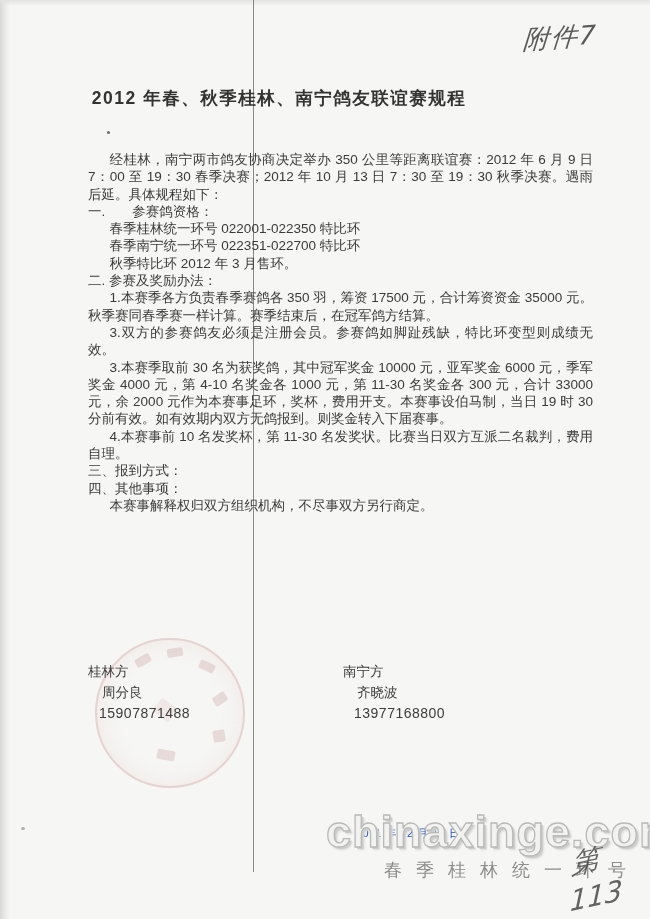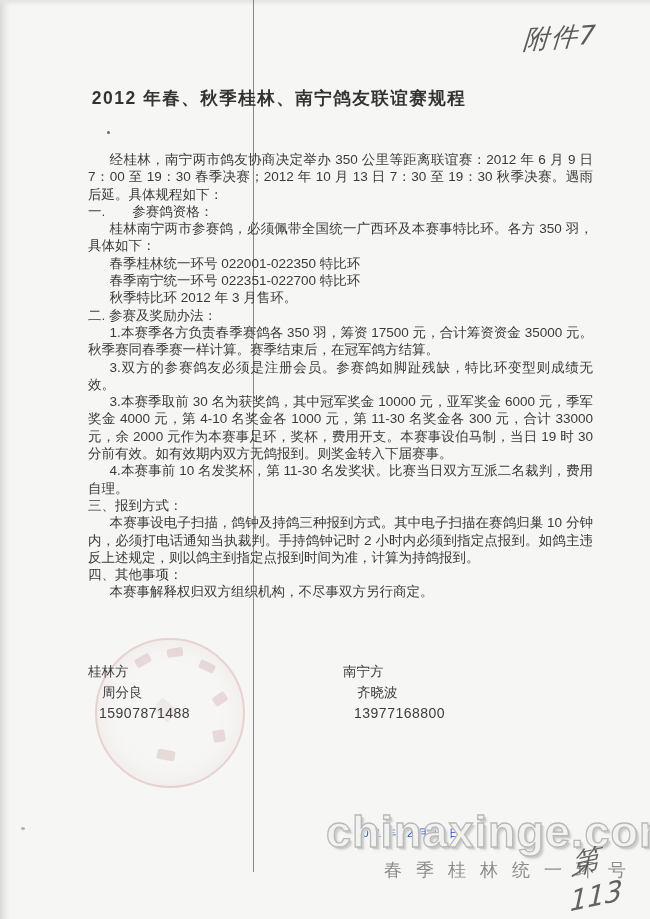--- a/index.html
+++ b/index.html
@@ -126,33 +126,31 @@
 <div class="speck speck2"></div>
 
 <div class="handwriting hw-top-right">附件7</div>
 
 <div class="doc-title">2012 年春、秋季桂林、南宁鸽友联谊赛规程</div>
 
 <div class="doc-body">
   <p>经桂林，南宁两市鸽友协商决定举办 350 公里等距离联谊赛：2012 年 6 月 9 日 7：00 至 19：30 春季决赛；2012 年 10 月 13 日 7：30 至 19：30 秋季决赛。遇雨后延。具体规程如下：</p>
 
   <p class="heading">一.　　参赛鸽资格：</p>
-  <p>桂林南宁两市参赛鸽，必须佩带全国统一广西环及本赛事特比环。各方 350 羽，具体如下：</p>
   <p>春季桂林统一环号 022001-022350 特比环</p>
   <p>春季南宁统一环号 022351-022700 特比环</p>
   <p>秋季特比环 2012 年 3 月售环。</p>
 
   <p class="heading">二. 参赛及奖励办法：</p>
   <p>1.本赛季各方负责春季赛鸽各 350 羽，筹资 17500 元，合计筹资资金 35000 元。秋季赛同春季赛一样计算。赛季结束后，在冠军鸽方结算。</p>
   <p>3.双方的参赛鸽友必须是注册会员。参赛鸽如脚趾残缺，特比环变型则成绩无效。</p>
   <p>3.本赛季取前 30 名为获奖鸽，其中冠军奖金 10000 元，亚军奖金 6000 元，季军奖金 4000 元，第 4-10 名奖金各 1000 元，第 11-30 名奖金各 300 元，合计 33000 元，余 2000 元作为本赛事足环，奖杯，费用开支。本赛事设伯马制，当日 19 时 30 分前有效。如有效期内双方无鸽报到。则奖金转入下届赛事。</p>
   <p>4.本赛事前 10 名发奖杯，第 11-30 名发奖状。比赛当日双方互派二名裁判，费用自理。</p>
 
   <p class="heading">三、报到方式：</p>
-  <p>本赛事设电子扫描，鸽钟及持鸽三种报到方式。其中电子扫描在赛鸽归巢 10 分钟内，必须打电话通知当执裁判。手持鸽钟记时 2 小时内必须到指定点报到。如鸽主违反上述规定，则以鸽主到指定点报到时间为准，计算为持鸽报到。</p>
 
   <p class="heading">四、其他事项：</p>
   <p>本赛事解释权归双方组织机构，不尽事双方另行商定。</p>
 </div>
 
 <div class="seal">
   <span class="seal-mark sm1"></span>
   <span class="seal-mark sm2"></span>
   <span class="seal-mark sm3"></span>
   <span class="seal-mark sm4"></span>

